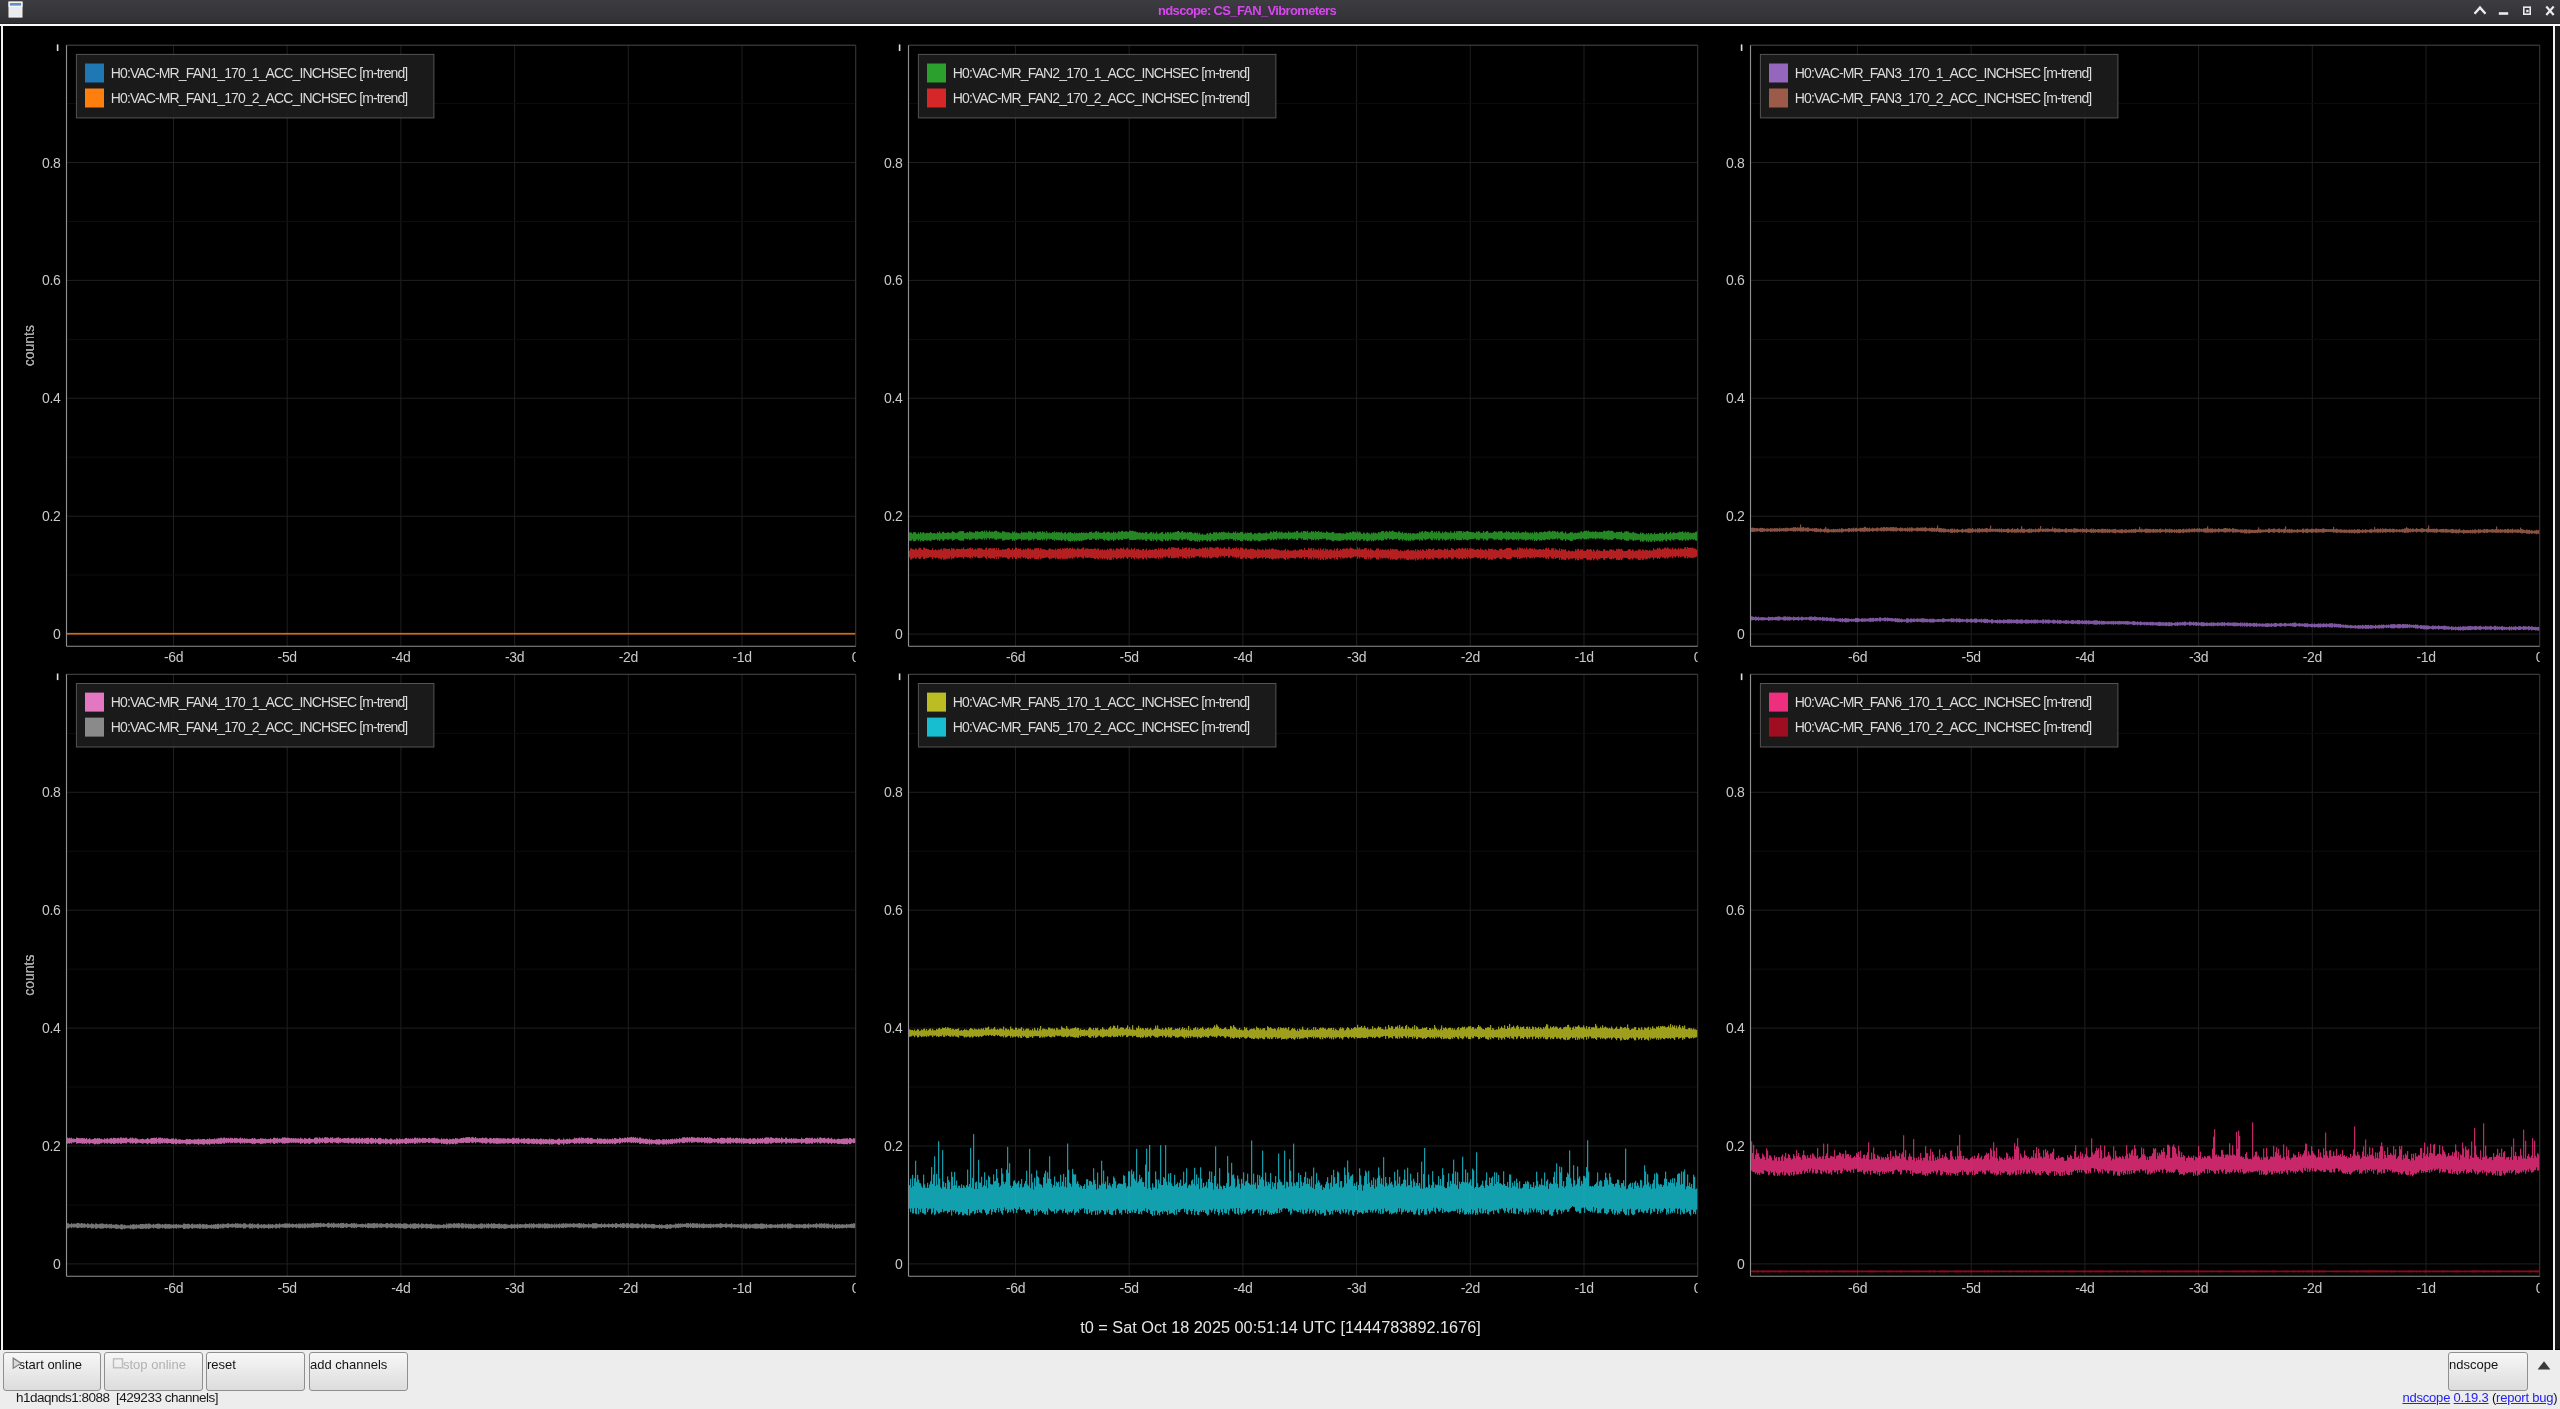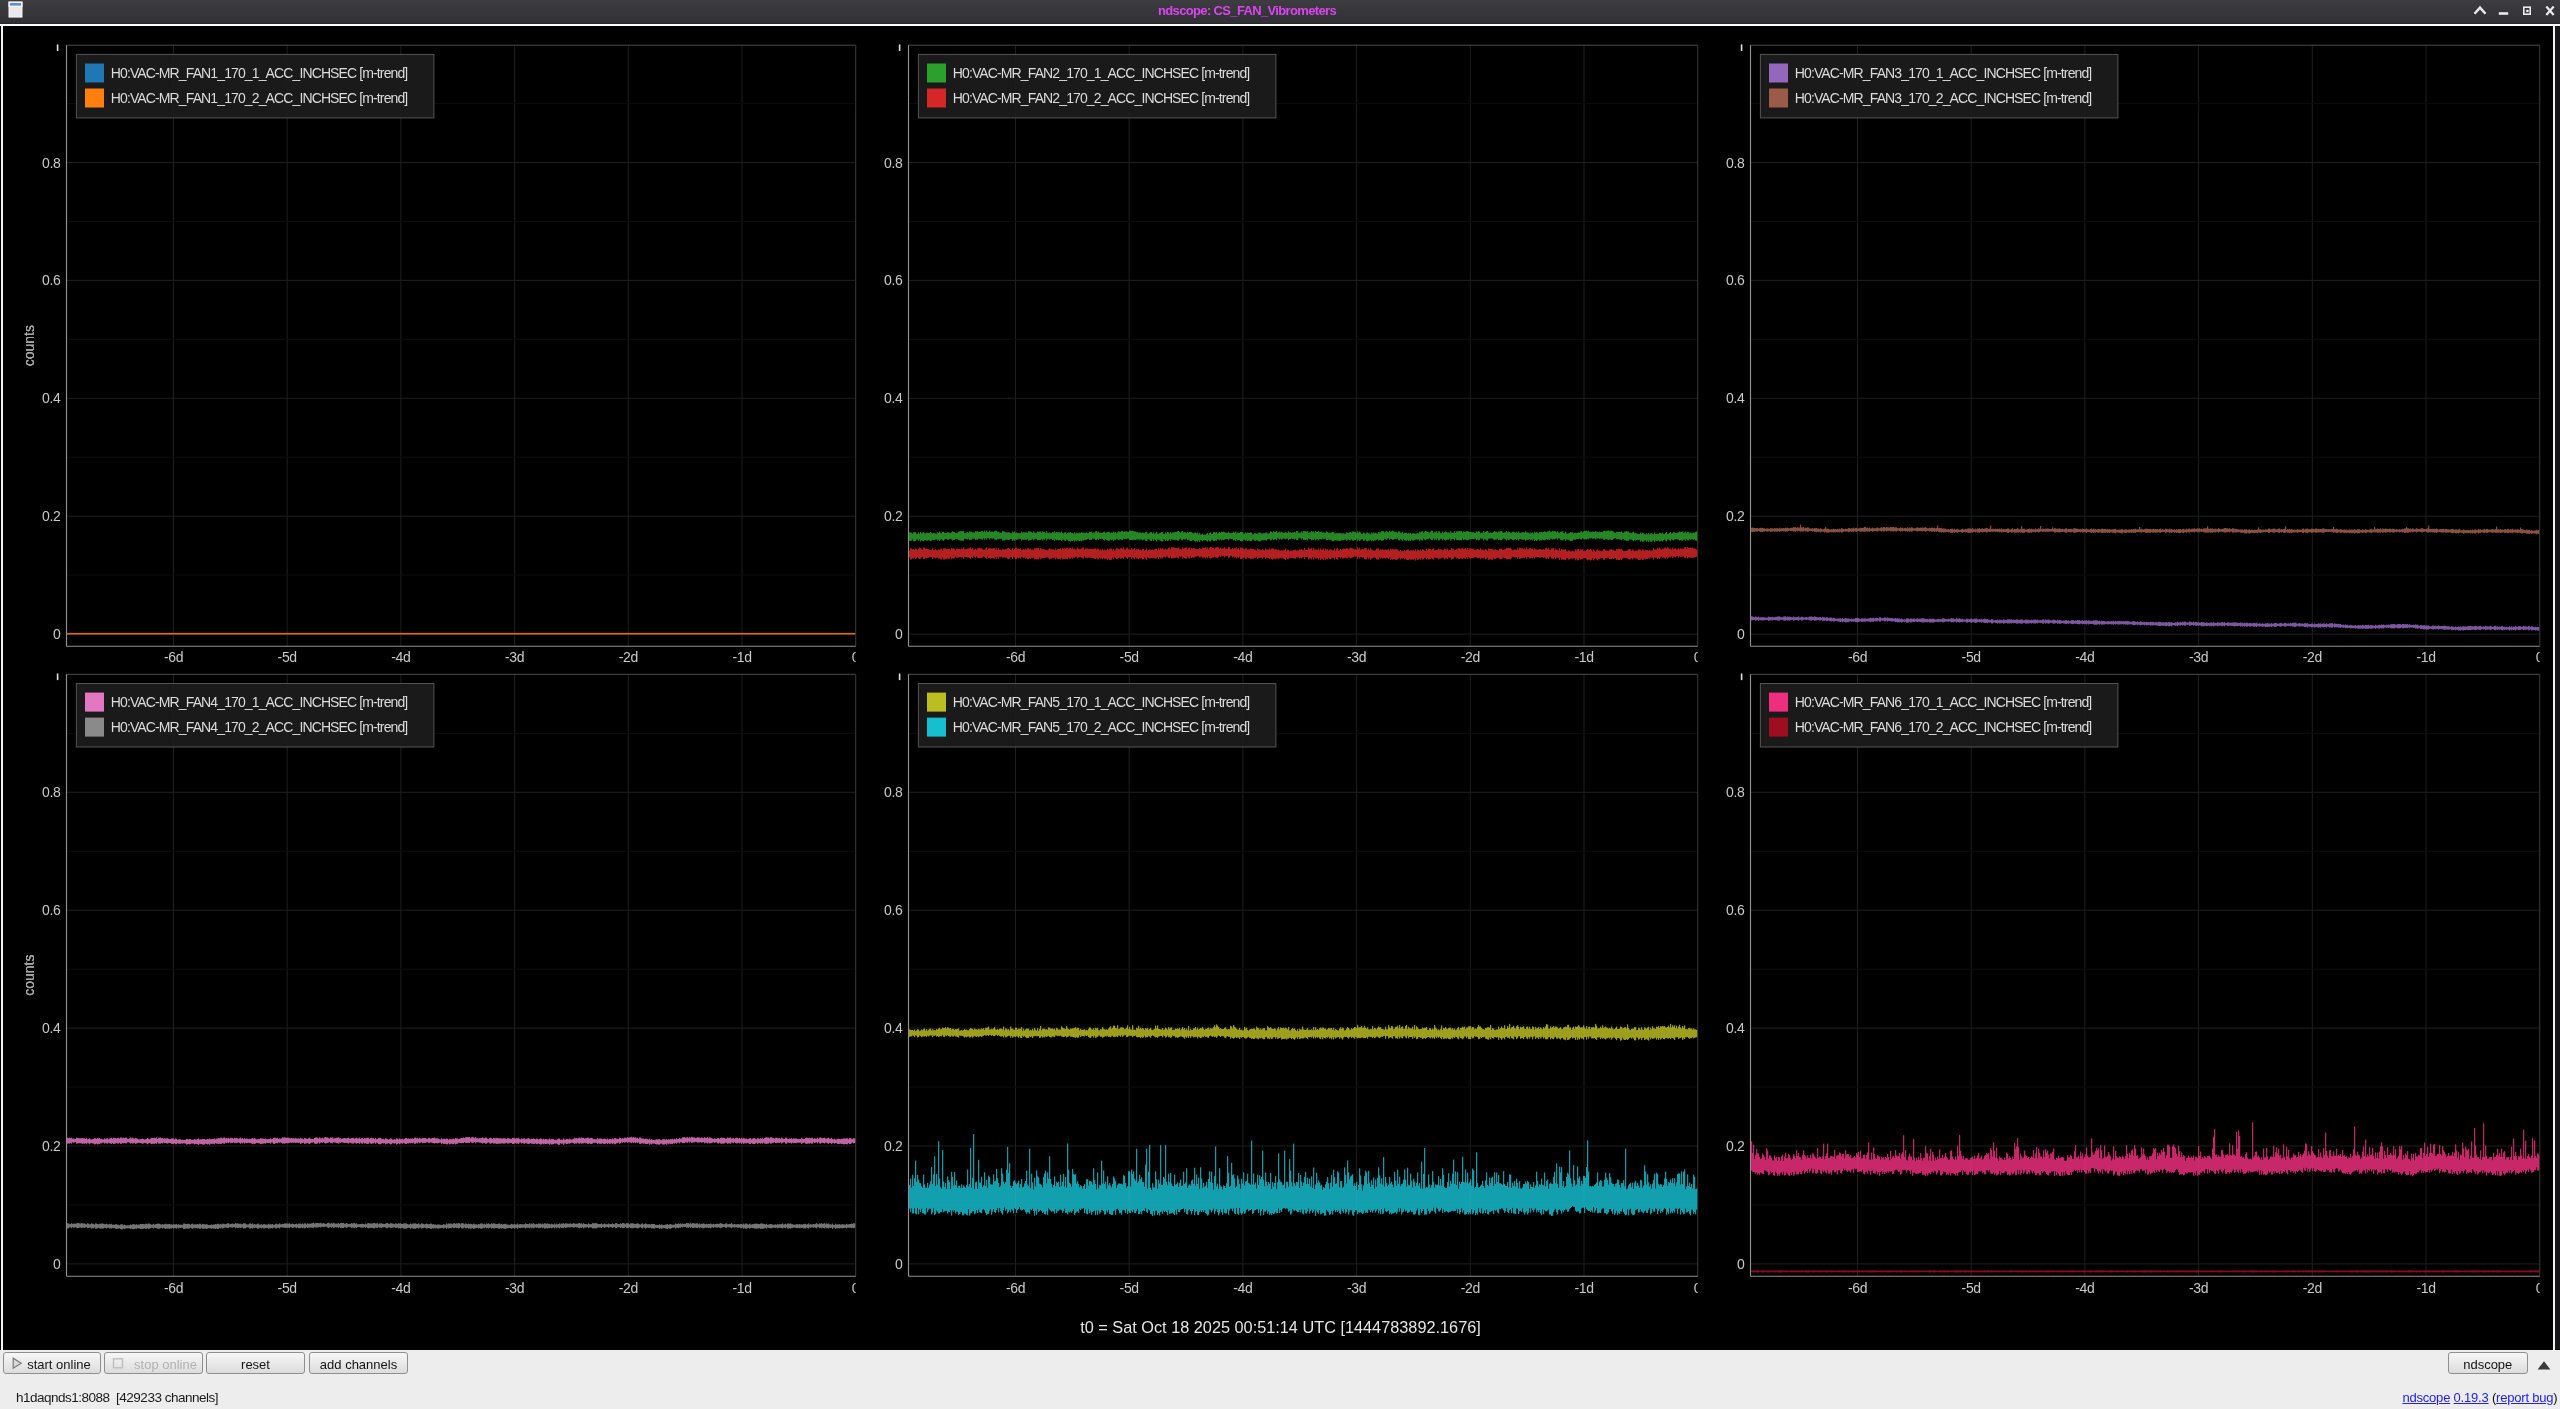--- a/index.html
+++ b/index.html
@@ -10,23 +10,23 @@
   background:linear-gradient(#3d3d41,#35353a 60%,#303034);
   border-bottom:1px solid #28282c; }
 #titletext { left:1158px; top:0; width:178px; height:22px; line-height:22px;
   text-align:center; color:#d946ef; font-weight:bold; font-size:13px; letter-spacing:-0.65px; white-space:nowrap; }
 #sep { left:0; top:23.5px; width:2560px; height:2.9px; background:#fbfbfb; }
 #main { left:0; top:26.4px; width:2560px; height:1323.1px; background:#000; }
 #lborder { left:0.6px; top:25px; width:2.2px; height:1324.5px; background:#f2f2f2; }
 #rborder { left:2552.6px; top:25px; width:2.4px; height:1324.5px; background:#f2f2f2; }
 #rdark { left:2555px; top:26.4px; width:5px; height:1323.1px; background:#161618; }
 #bottombar { left:0; top:1349.5px; width:2560px; height:59.5px; background:#ededed; }
-.btn { position:absolute; top:1352.3px; height:22px; border:1px solid #8f8f8f; border-radius:3px;
+.btn { position:absolute; top:1352.3px; height:39px; border:1px solid #8f8f8f; border-radius:3px;
   background:linear-gradient(#f7f7f7,#ebebeb 45%,#dcdcdc);
-  font-size:13px; color:#141414; text-align:center; line-height:23px; }
+  font-size:13px; color:#141414; text-align:left; line-height:23px; }
 .btn.dis { color:#b2b2b2; }
 #status { left:16px; top:1389.5px; font-size:13.5px; letter-spacing:-0.5px; color:#1a1a1a; white-space:pre; }
 #verlinks { right:2.5px; top:1389.5px; font-size:13px; letter-spacing:-0.2px; color:#111; white-space:pre;margin-left:36px; }
 .lnk { color:#2222f1; text-decoration:underline; }
 svg { position:absolute; left:0; top:0; }
 </style>
 </head>
 <body>
 <div class="abs" id="main"></div>
 <svg width="2560" height="1409" font-family="Liberation Sans, sans-serif">
@@ -301,21 +301,21 @@
   <rect x="83.8" y="7.2" width="6.4" height="7" fill="none" stroke="#ebebeb" stroke-width="1.6"></rect>
   <rect x="86.2" y="9.8" width="2.4" height="2.4" fill="#ebebeb"></rect>
   <path d="M106.3 6.6 L113.7 14.9 M113.7 6.6 L106.3 14.9" stroke="#ebebeb" stroke-width="2.2"></path>
 </svg>
 <div class="abs" id="sep"></div>
 <div class="abs" id="lborder"></div>
 <div class="abs" id="rborder"></div>
 <div class="abs" id="rdark"></div>
 <div class="abs" id="bottombar"></div>
 <div class="btn" style="left:2.5px; width:98px; padding-left:15px;">start online</div>
-<div class="btn dis" style="left:104px; width:99px; padding-left:24px;">stop online</div>
+<div class="btn dis" style="left:104px; width:99px; padding-left:18px;">stop online</div>
 <div class="btn" style="left:206px; width:99px;">reset</div>
 <div class="btn" style="left:309px; width:99px;">add channels</div>
 <div class="btn" style="left:2448px; width:79.5px;">ndscope</div>
 <svg class="abs" width="30" height="20" style="left:2534px;top:1357px">
   <path d="M3.6 12.6 L10 4.2 L16.4 12.6 Z" fill="#3a3a3a"></path>
 </svg>
 <svg class="abs" width="30" height="26" style="left:0px;top:1352px">
   <path d="M13.2 6.2 L13.2 16.2 L21.2 11.2 Z" fill="#d9d9d9" stroke="#7a7a7a" stroke-width="1.2"></path>
 </svg>
 <svg class="abs" width="30" height="26" style="left:104px;top:1352px">

